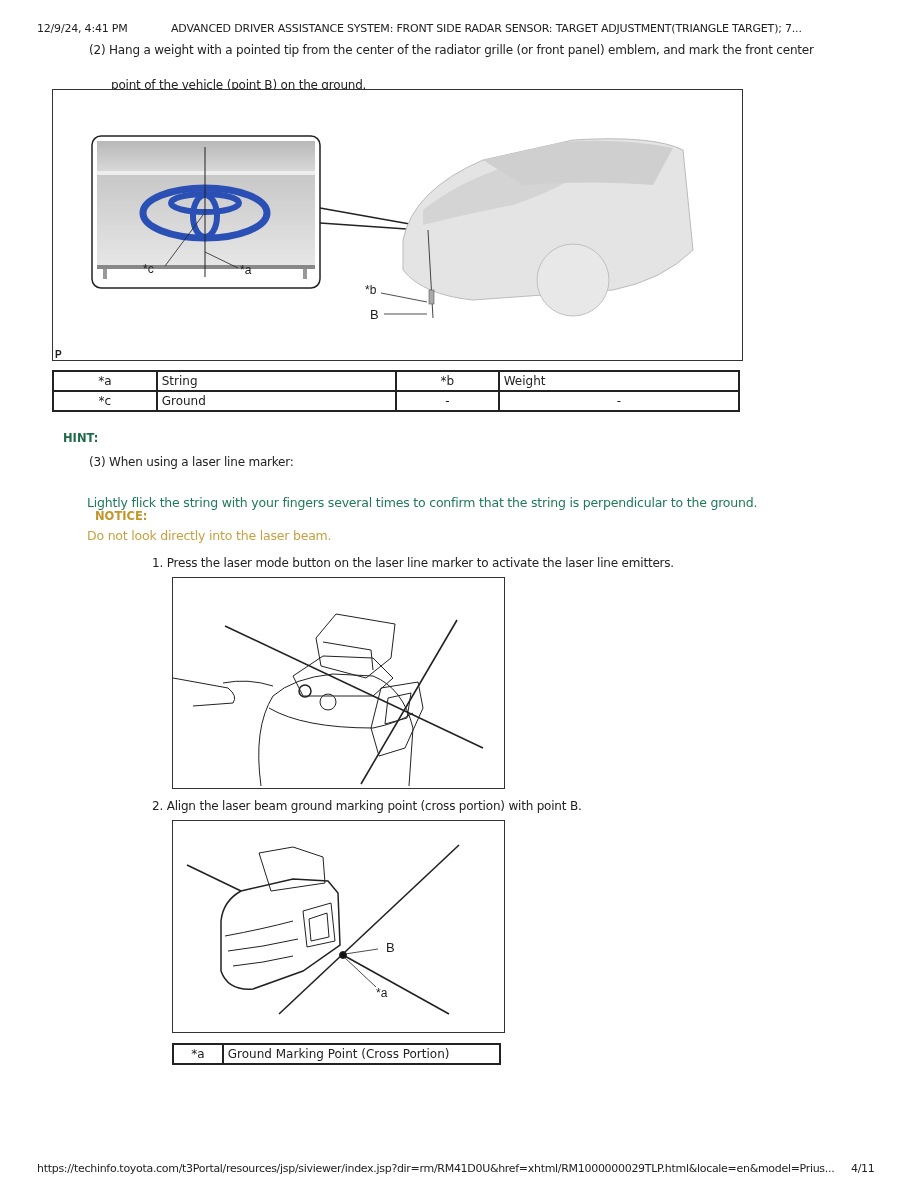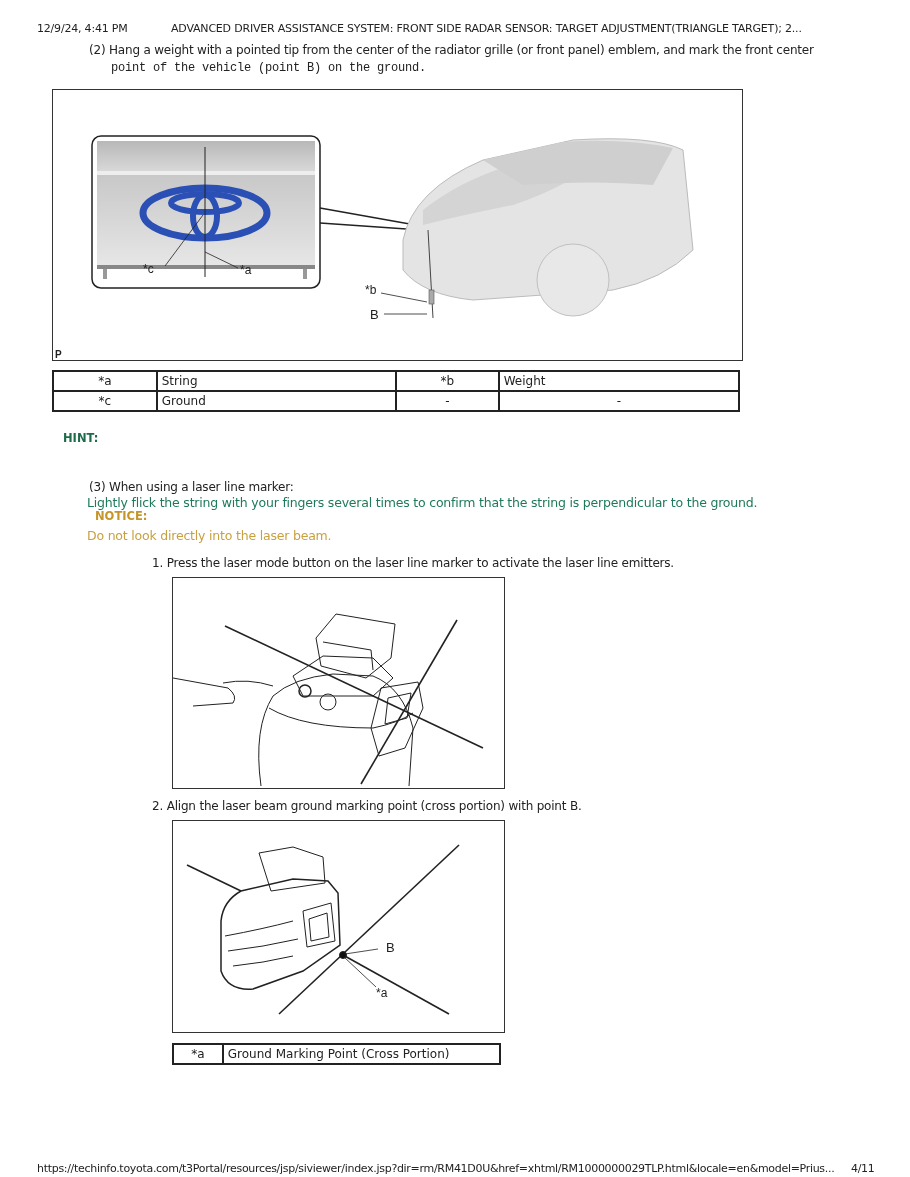--- a/index.html
+++ b/index.html
@@ -17,24 +17,24 @@
     .fig { border: 1px solid #333; background: #fff; box-sizing: border-box; }
     table.legend { border-collapse: collapse; font-size: 12px; }
     table.legend td { border: 2px solid #222; height: 20px; padding: 0 4px; box-sizing: border-box; }
     .c { text-align: center; }
     .foot { font-size: 11px; color: #222; letter-spacing: -0.3px; white-space: nowrap; margin-top: 20px; }
   </style>
 </head>
 <body>
 
 <div class="abs hdr" style="left:37px; top:22px;">12/9/24, 4:41 PM</div>
-<div class="abs hdr" style="left:171px; top:22px;">ADVANCED DRIVER ASSISTANCE SYSTEM: FRONT SIDE RADAR SENSOR: TARGET ADJUSTMENT(TRIANGLE TARGET); 2...</div>
+<div class="abs hdr" style="left:171px; top:22px;">ADVANCED DRIVER ASSISTANCE SYSTEM: FRONT SIDE RADAR SENSOR: TARGET ADJUSTMENT(TRIANGLE TARGET); 7...</div>
 
 <div class="abs txt" style="left:89px; top:41px;">(2) Hang a weight with a pointed tip from the center of the radiator grille (or front panel) emblem, and mark the front center</div>
-<div class="abs txt" style="left:111px; top:59px;font-family:Liberation Mono, monospace;">point of the vehicle (point B) on the ground.</div>
+<div class="abs txt" style="left:111px; top:76px;">point of the vehicle (point B) on the ground.</div>
 
 <div class="abs fig" style="left:52px; top:89px; width:691px; height:272px;">
   <svg width="689" height="270" viewBox="0 0 689 270">
     <defs>
       <linearGradient id="g1" x1="0" y1="0" x2="0" y2="1">
         <stop offset="0" stop-color="#b8b8b8"></stop>
           <stop offset="1" stop-color="#d8d8d8"></stop>
       </linearGradient>
       <linearGradient id="g2" x1="0" y1="0" x2="0" y2="1">
         <stop offset="0" stop-color="#c8c8c8"></stop>
@@ -97,21 +97,21 @@
     <td>Ground</td>
     <td class="c">-</td>
     <td class="c">-</td>
   </tr>
 </tbody>
   </table>
 
 <div class="abs hint-h" style="left:63px; top:431px;">HINT:</div>
 <div class="abs hint-t" style="left:87px; top:451px;margin-top:44px;">Lightly flick the string with your fingers several times to confirm that the string is perpendicular to the ground.</div>
 
-<div class="abs txt" style="left:89px; top:478px;">(3) When using a laser line marker:</div>
+<div class="abs txt" style="left:89px; top:453px;">(3) When using a laser line marker:</div>
 
 <div class="abs notice-h" style="left:63px; top:509px;">NOTICE:</div>
 <div class="abs notice-t" style="left:87px; top:528px;text-align:right;">Do not look directly into the laser beam.</div>
 
 <div class="abs txt" style="left:152px; top:554px;">1. Press the laser mode button on the laser line marker to activate the laser line emitters.</div>
 
 <div class="abs fig" style="left:172px; top:577px; width:333px; height:212px;">
   <svg width="331" height="210" viewBox="0 0 331 210" fill="none" stroke="#222" stroke-width="1">
     <line x1="52" y1="48" x2="310" y2="170" stroke-width="1.6"></line>
     <line x1="284" y1="42" x2="188" y2="206" stroke-width="1.6"></line>

